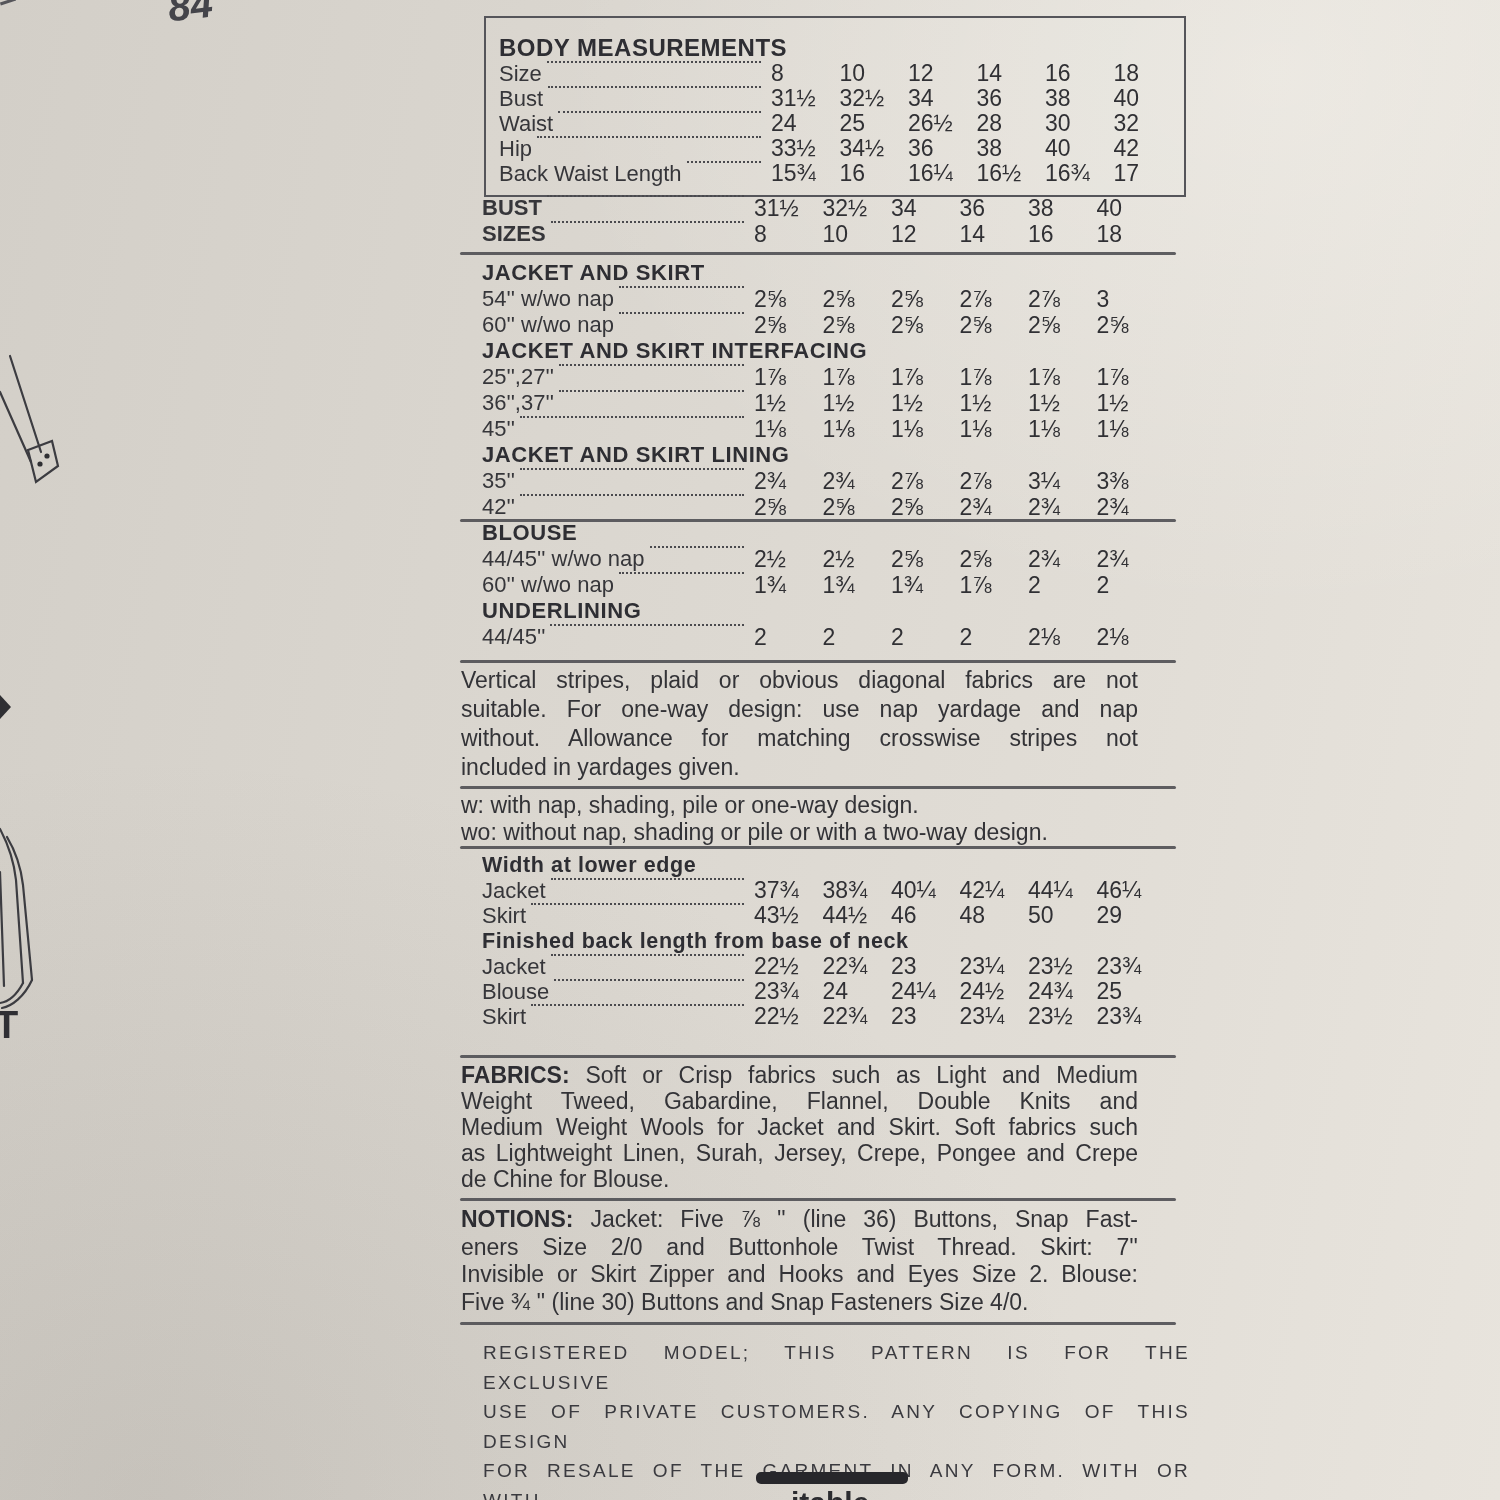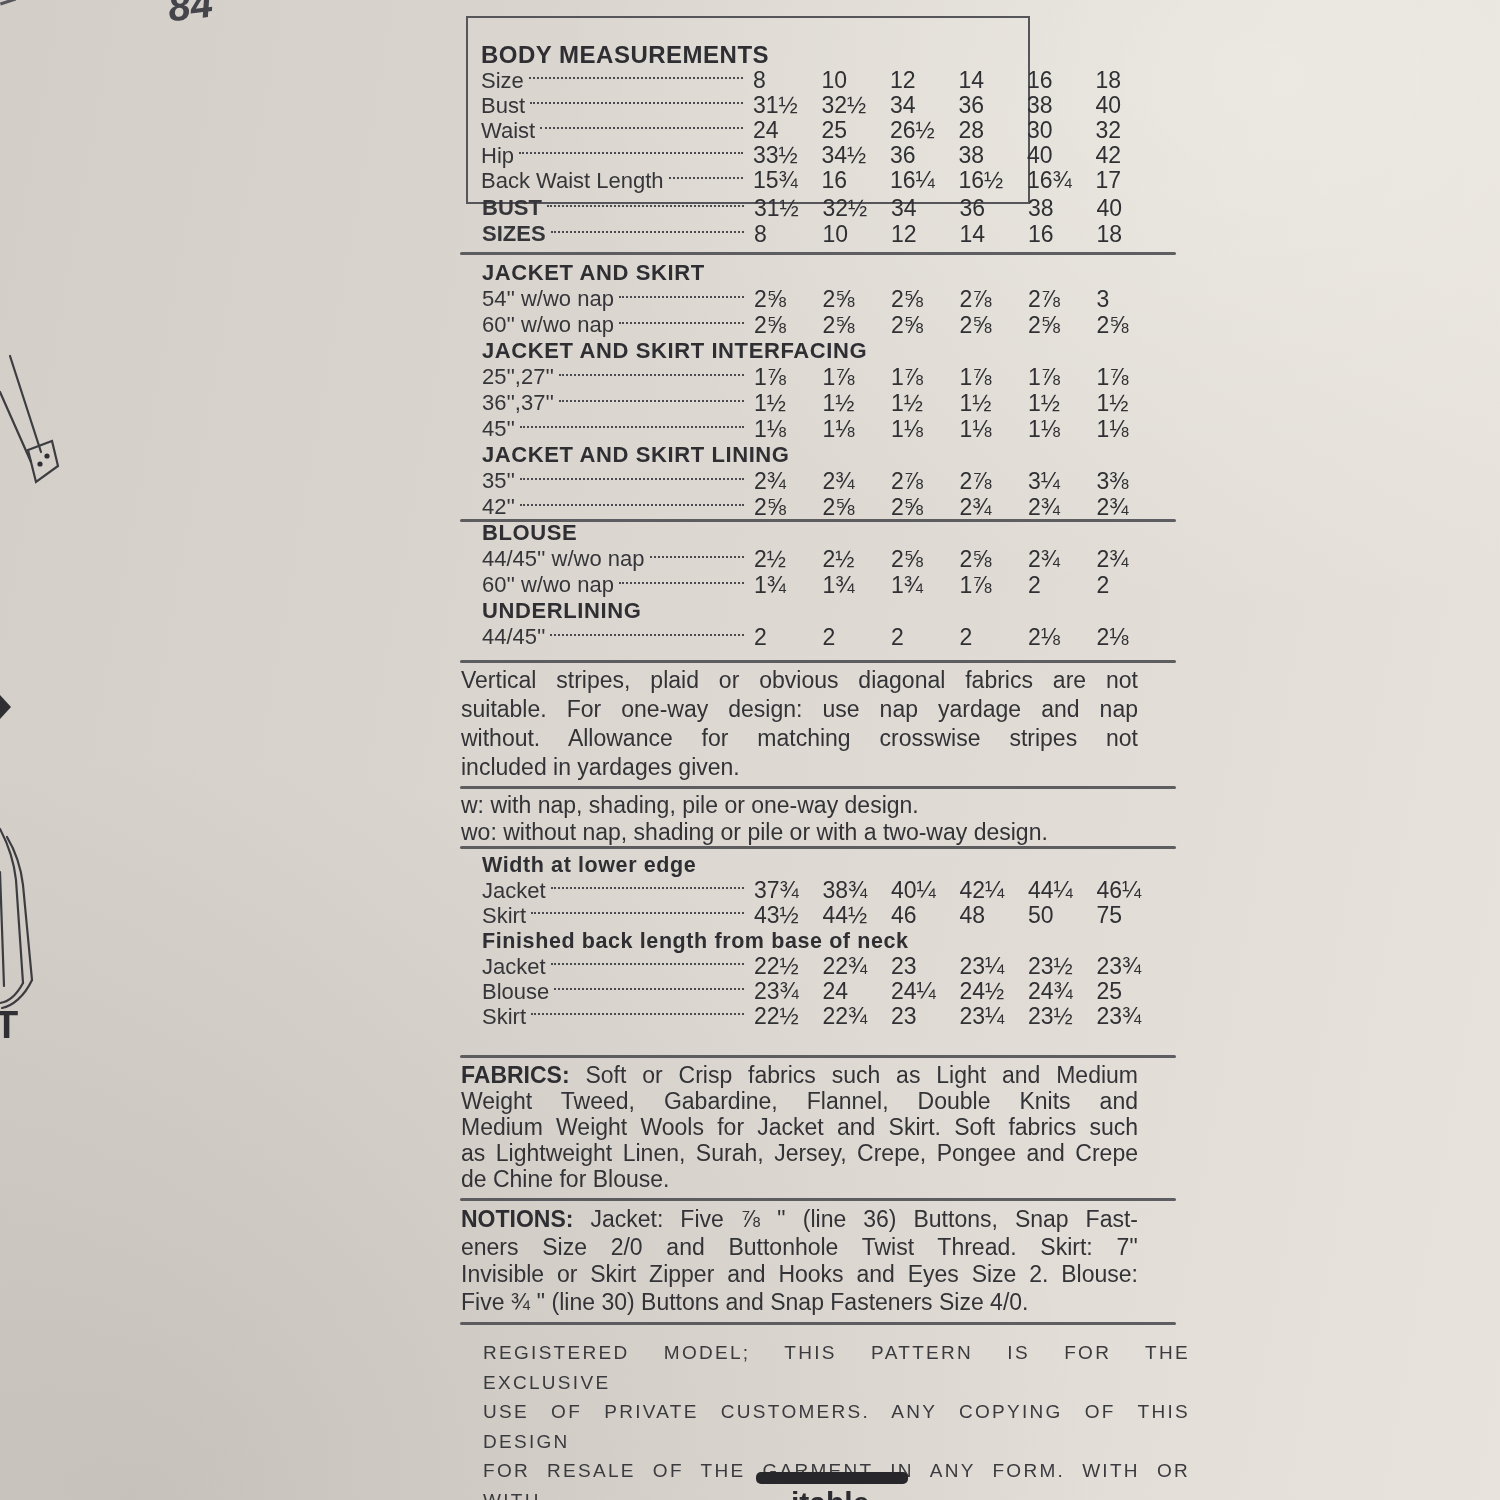--- a/index.html
+++ b/index.html
@@ -8,26 +8,26 @@
     background:linear-gradient(100deg,#d3cfc8 0%,#dad6cf 35%,#e1ddd6 70%,#e8e4dd 100%);
     font-family:"Liberation Sans",sans-serif;color:#38383c;
   }
   #page::before{content:"";position:absolute;inset:0;pointer-events:none;
     background:
       radial-gradient(120% 90% at 85% 5%,rgba(255,253,248,.35) 0%,rgba(255,253,248,0) 40%),
       radial-gradient(140% 110% at 10% 100%,rgba(120,115,108,.18) 0%,rgba(120,115,108,0) 45%);
   }
   .abs{position:absolute;}
   
-  #bm-box{left:466px;top:16px;width:564px;border:2px solid #55555a;
-    padding:23px 10px 9px 13px;box-sizing:border-box;background:rgba(255,255,255,0.04);}
+  #bm-box{left:484px;top:16px;width:702px;border:2px solid #55555a;
+    padding:16px 10px 9px 13px;box-sizing:border-box;background:rgba(255,255,255,0.04);}
   .box-title{font-size:24px;font-weight:bold;letter-spacing:.5px;color:#2e2e33;line-height:27px;}
   
   .trow{display:flex;align-items:flex-end;line-height:25px;height:25px;}
-  .tlabel{display:flex;flex:0 0 272px;align-items:center;font-size:22px;color:#36363a;white-space:nowrap;}
+  .tlabel{display:flex;flex:0 0 272px;align-items:flex-start;font-size:22px;color:#36363a;white-space:nowrap;}
   .leader{flex:1;border-bottom:2.5px dotted #4a4a4e;margin:0 10px 5px 5px;}
   .tval{flex:0 0 68.5px;font-size:23px;color:#303034;white-space:nowrap;}
   .sec-title{font-size:22px;font-weight:bold;letter-spacing:.6px;color:#2e2e33;line-height:26px;}
   .grp{left:460px;width:718px;padding-left:22px;box-sizing:border-box;}
   .bold-label .tlabel{font-weight:bold;}
   .h26 .trow{height:26px;line-height:26px;}
   
   .rule{left:460px;width:716px;height:3px;background:#4b4b50;border-radius:2px;opacity:.88;}
   
   .para{left:438px;width:700px;padding-left:23px;box-sizing:border-box;font-size:23px;color:#333337;}
@@ -326,21 +326,21 @@
       <div class="trow">
         <span class="tlabel">
           <span>Skirt</span>
           <span class="leader"></span>
         </span>
         <span class="tval">43½</span>
         <span class="tval">44½</span>
         <span class="tval">46</span>
         <span class="tval">48</span>
         <span class="tval">50</span>
-        <span class="tval">75</span>
+        <span class="tval">29</span>
       </div>
       <div class="sec-title" style="font-size: 21.5px;">Finished back length from base of neck</div>
       <div class="trow">
         <span class="tlabel">
           <span>Jacket</span>
           <span class="leader"></span>
         </span>
         <span class="tval">22½</span>
         <span class="tval">22¾</span>
         <span class="tval">23</span>

